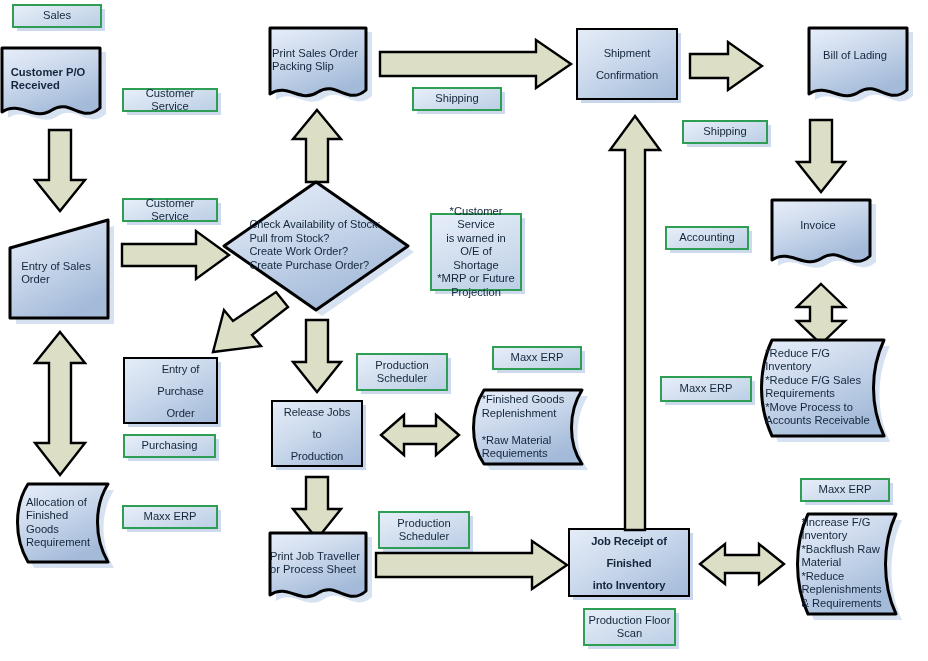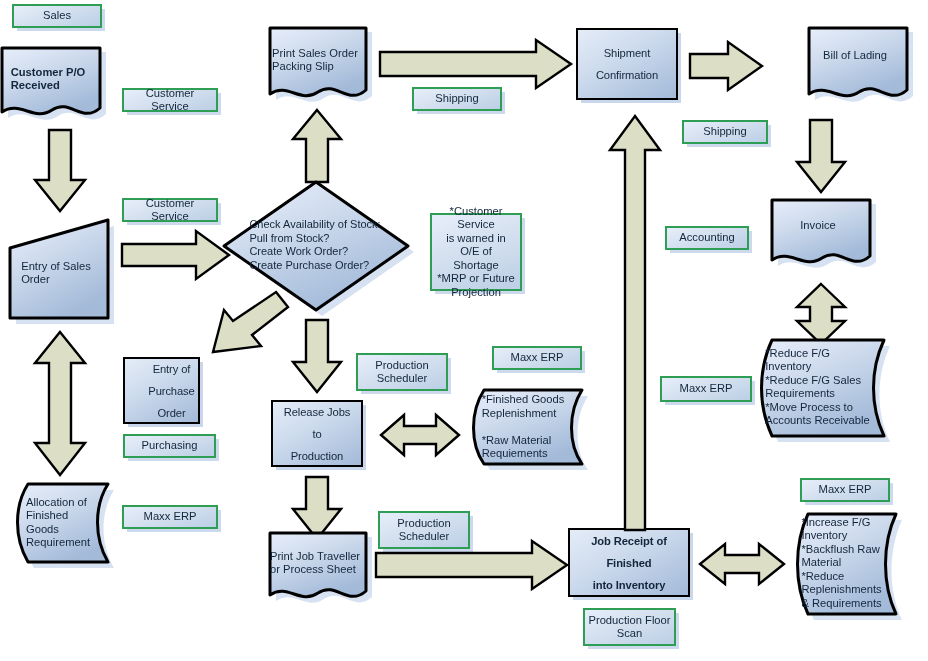--- a/index.html
+++ b/index.html
@@ -152,21 +152,21 @@
       <path class="arrow-fill" d="M2 16 L76 16 L76 3 L109 27 L76 51 L76 38 L2 38 Z"></path>
     </svg>
   </div>
 
   <div class="shape" style="left:180px; top:288px; width:110px; height:92px;">
     <svg width="110" height="92" viewBox="0 0 110 92">
       <path class="arrow-fill" d="M96 4 L108 19 L72 47 L81 58 L33 64 L44 22 L53 33 Z"></path>
     </svg>
   </div>
 
-  <div class="node proc" style="left:123px; top:357px; width:77px; height:67px;padding-left:20px;">
+  <div class="node proc" style="left:123px; top:357px; width:95px; height:67px;padding-left:20px;">
     <span class="txt">Entry of Purchase
 Order</span>
   </div>
 
   <div class="chip" style="left:123px; top:434px; width:93px; height:24px;">Purchasing</div>
 
   <div class="shape" style="left:268px; top:26px; width:98px; height:76px;">
     <svg width="106" height="84" viewBox="0 0 106 84">
       <path class="shadow-fill" d="M8 6 L104 6 L104 70 C86 86 74 60 56 72 C38 84 26 62 8 74 Z"></path>
       <path class="node-fillA" d="M2 2 L98 2 L98 64 C80 80 68 54 50 66 C32 78 20 56 2 68 Z"></path>

